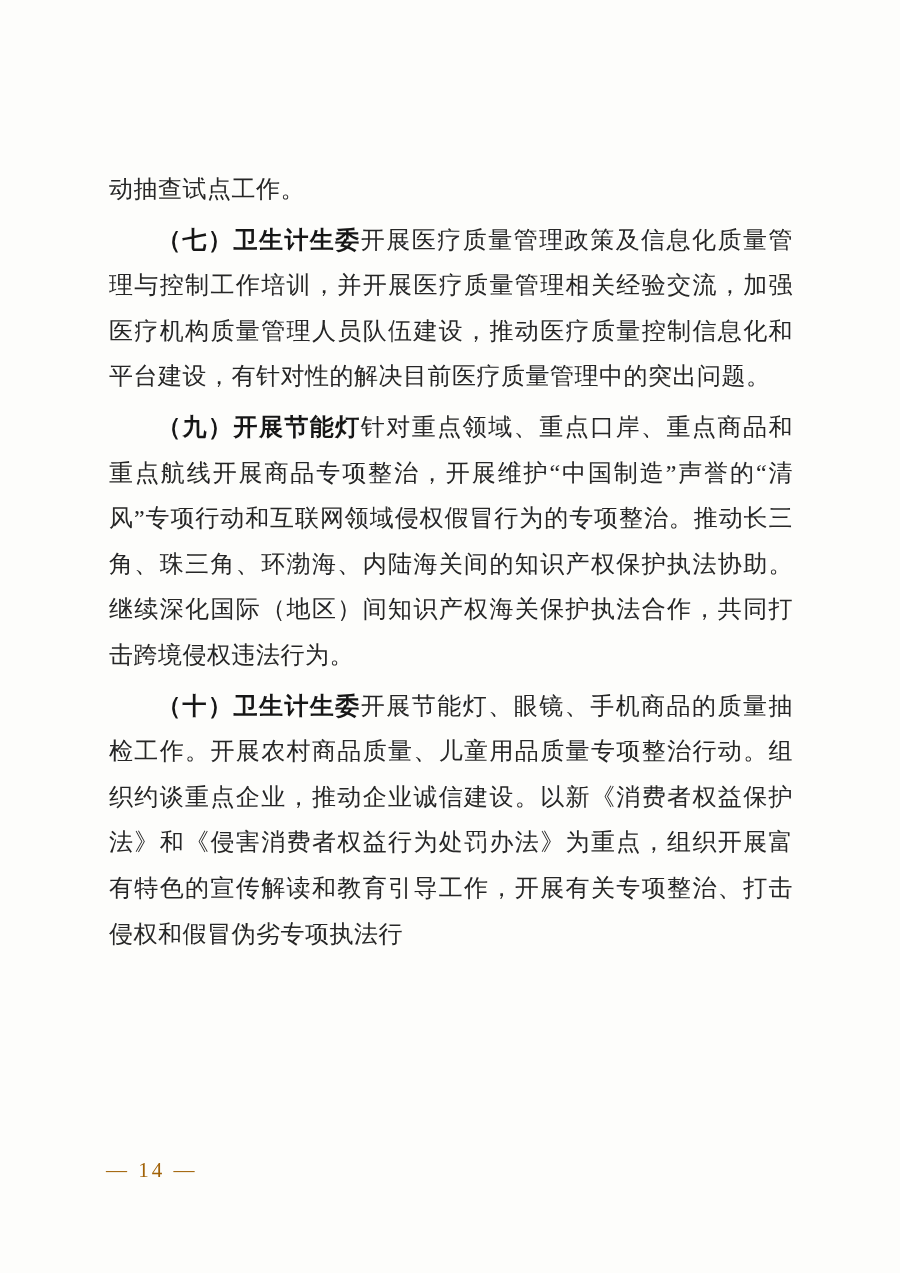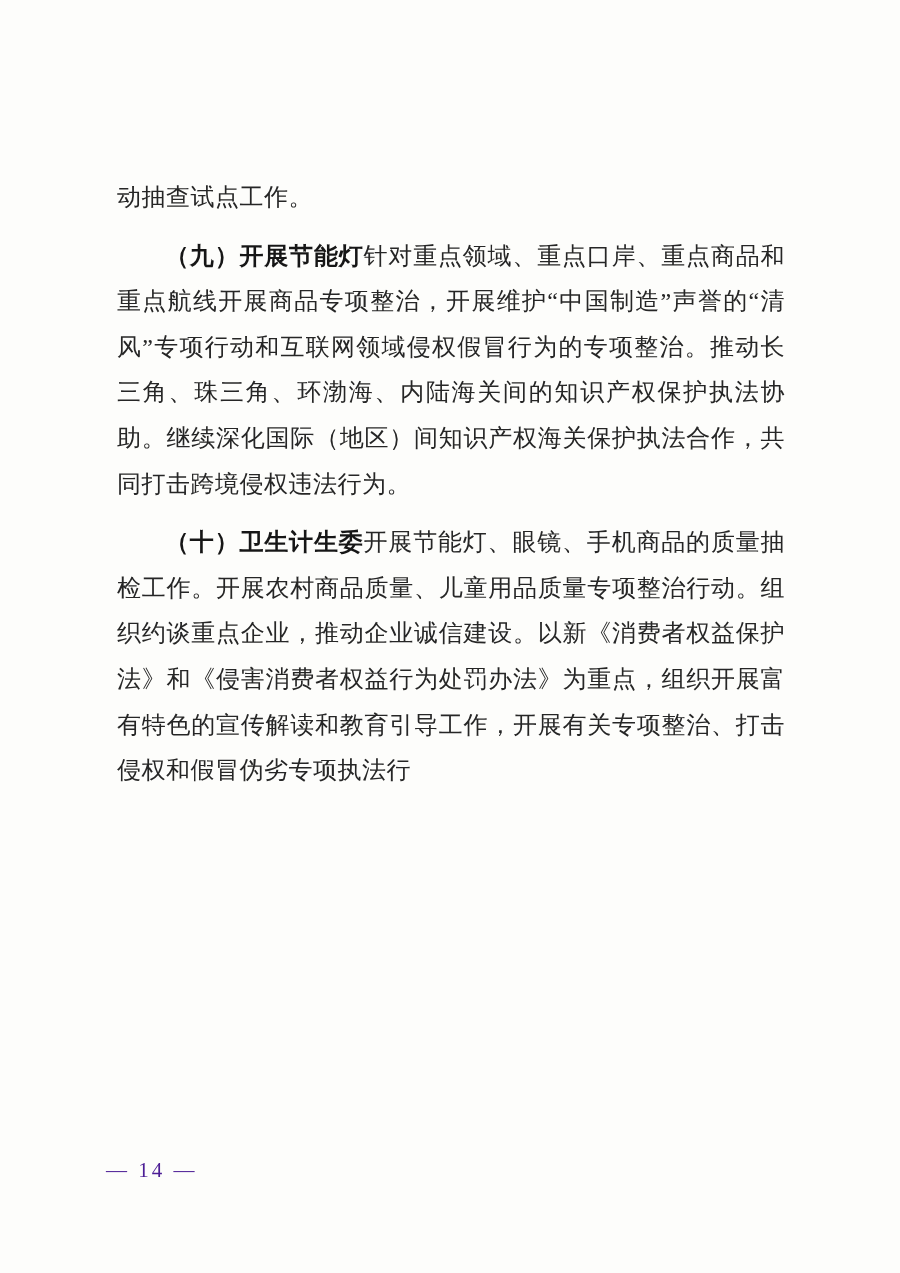--- a/index.html
+++ b/index.html
@@ -20,50 +20,51 @@
     position: absolute;
     left: 105px;
     top: 163px;
     width: 692px;
     font-size: 24px;
     line-height: 45.6px;
     text-align: justify;
     letter-spacing: 0.5px;
   }
   .para {
-    margin: 12px;
+    margin: 4px;
     text-indent: 2em;
   }
   .para.continuation {
     text-indent: 0;
   }
   .lead {
     font-weight: bold;
     color: #161616;
     font-family: "Liberation Sans", "DejaVu Sans", sans-serif;
   }
   .page-number {
     position: absolute;
     left: 106px;
     top: 1158px;
     font-size: 21px;
     letter-spacing: 3px;
-    color: #4c1d95;
+    color: #a16207;
     font-family: "Liberation Serif", "DejaVu Serif", serif;
   }
 </style>
 </head>
 <body>
 
 <div class="page">
   <div class="content">
 
     <p class="para continuation"><span>动抽查试点工作。</span></p>
 
 
+    <p class="para"><strong class="lead">（七）卫生计生委</strong><span>开展医疗质量管理政策及信息化质量管理与控制工作培训，并开展医疗质量管理相关经验交流，加强医疗机构质量管理人员队伍建设，推动医疗质量控制信息化和平台建设，有针对性的解决目前医疗质量管理中的突出问题。</span></p>
 
 
     <p class="para"><strong class="lead">（九）开展节能灯</strong><span>针对重点领域、重点口岸、重点商品和重点航线开展商品专项整治，开展维护“中国制造”声誉的“清风”专项行动和互联网领域侵权假冒行为的专项整治。推动长三角、珠三角、环渤海、内陆海关间的知识产权保护执法协助。继续深化国际（地区）间知识产权海关保护执法合作，共同打击跨境侵权违法行为。</span></p>
 
     <p class="para"><strong class="lead">（十）卫生计生委</strong><span>开展节能灯、眼镜、手机商品的质量抽检工作。开展农村商品质量、儿童用品质量专项整治行动。组织约谈重点企业，推动企业诚信建设。以新《消费者权益保护法》和《侵害消费者权益行为处罚办法》为重点，组织开展富有特色的宣传解读和教育引导工作，开展有关专项整治、打击侵权和假冒伪劣专项执法行</span></p>
 
   </div>
 
   <div class="page-number">— 14 —</div>
 </div>

